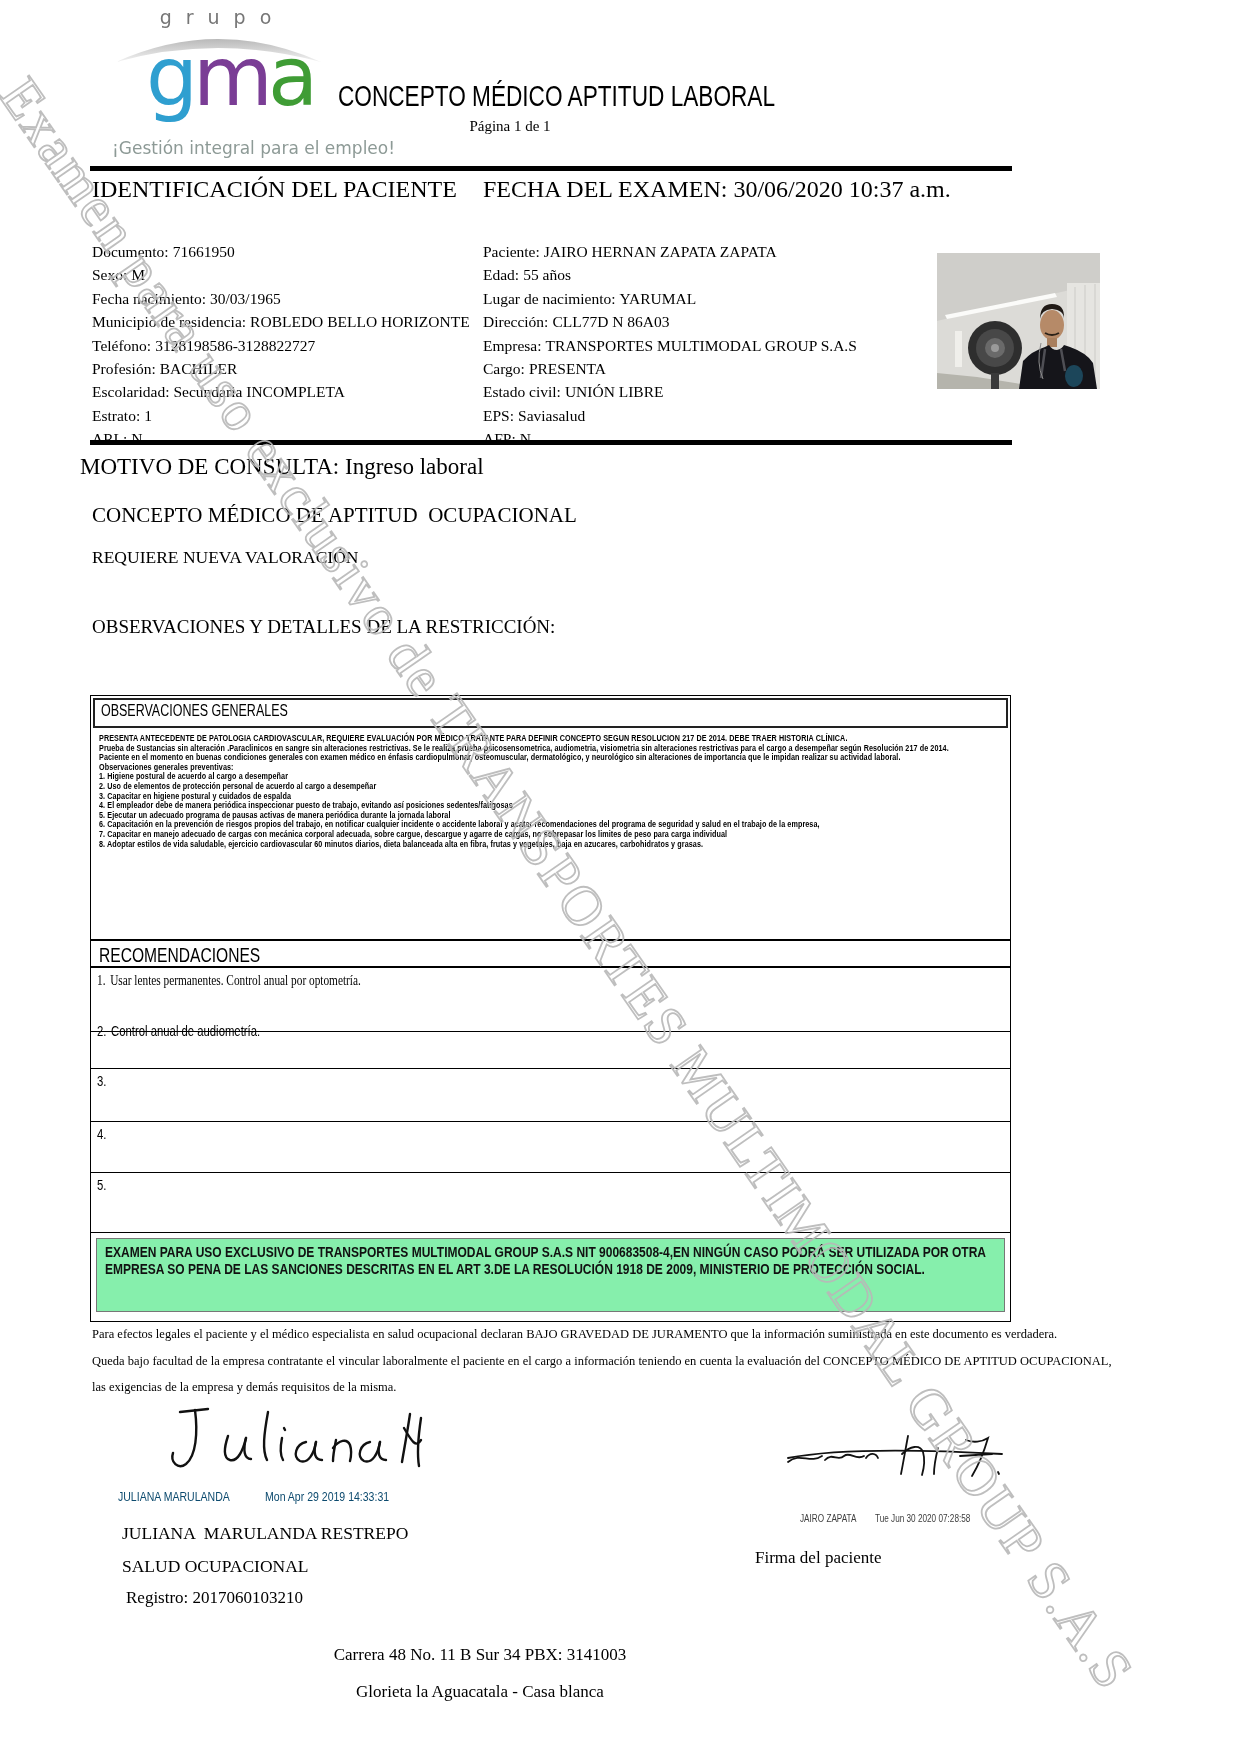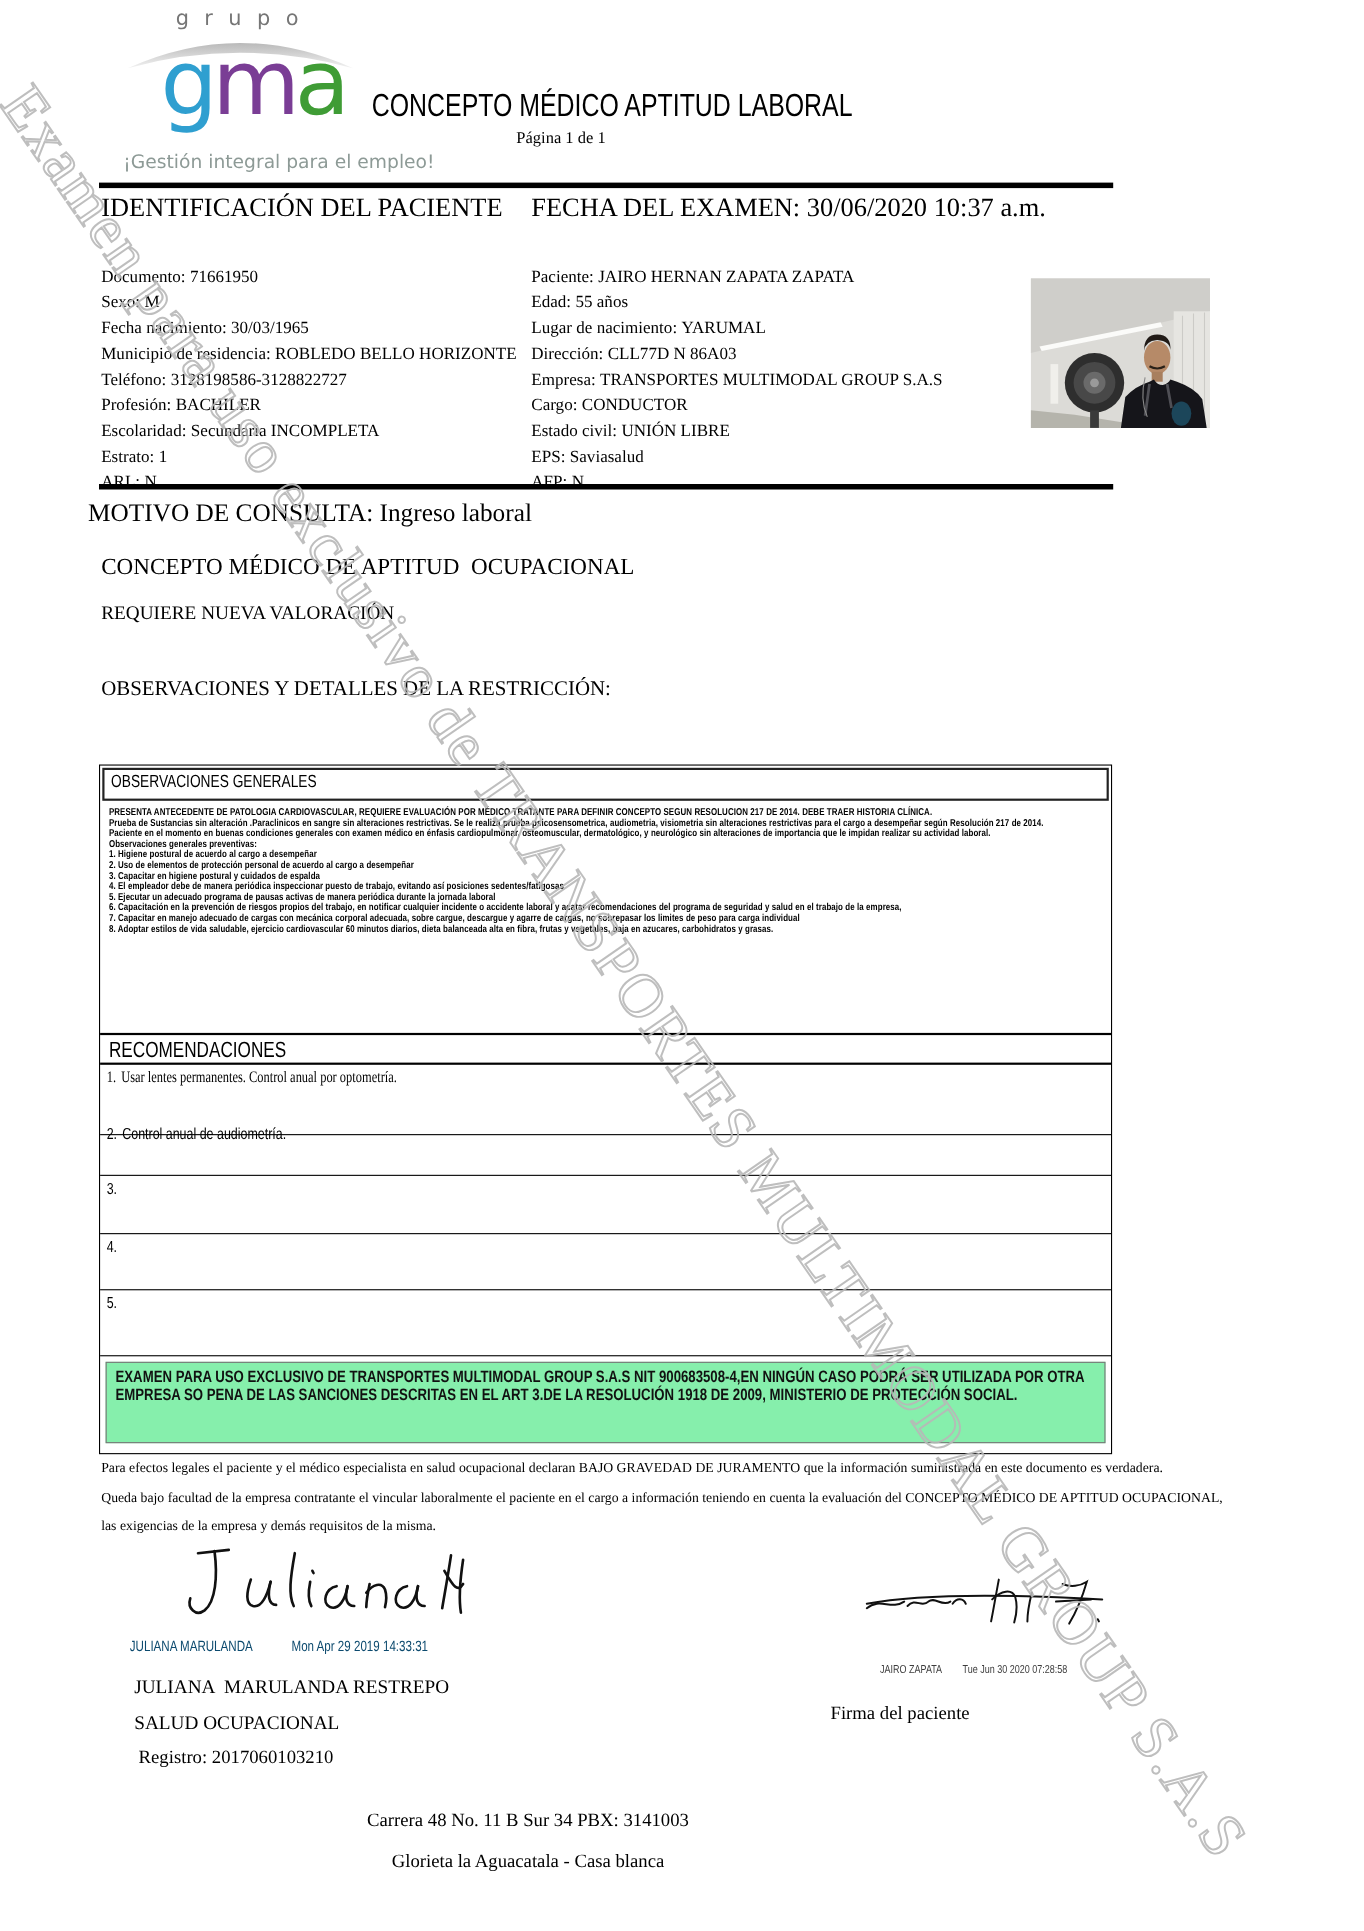--- a/index.html
+++ b/index.html
@@ -121,21 +121,21 @@
     <div class="field-row"><span class="lbl">Estrato:</span><span>1</span></div>
     <div class="field-row"><span class="lbl">ARL:</span><span>N</span></div>
   </div>
 
   <div class="abs col col-right">
     <div class="field-row"><span class="lbl">Paciente:</span><span>JAIRO HERNAN ZAPATA ZAPATA</span></div>
     <div class="field-row"><span class="lbl">Edad:</span><span>55 años</span></div>
     <div class="field-row"><span class="lbl">Lugar de nacimiento:</span><span>YARUMAL</span></div>
     <div class="field-row"><span class="lbl">Dirección:</span><span>CLL77D N 86A03</span></div>
     <div class="field-row"><span class="lbl">Empresa:</span><span>TRANSPORTES MULTIMODAL GROUP S.A.S</span></div>
-    <div class="field-row"><span class="lbl">Cargo:</span><span>CONDUCTOR</span></div>
+    <div class="field-row"><span class="lbl">Cargo:</span><span>PRESENTA</span></div>
     <div class="field-row"><span class="lbl">Estado civil:</span><span>UNIÓN LIBRE</span></div>
     <div class="field-row"><span class="lbl">EPS:</span><span>Saviasalud</span></div>
     <div class="field-row"><span class="lbl">AFP:</span><span>N</span></div>
   </div>
 
   <svg class="abs photo" viewBox="0 0 163 136">
     <rect x="0" y="0" width="163" height="136" fill="#dcdbd7"></rect>
     <polygon points="0,0 163,0 163,30 0,68" fill="#cfceca"></polygon>
     <polygon points="8,62 118,40 120,44 10,66" fill="#fbfbf9"></polygon>
     <rect x="130" y="30" width="33" height="106" fill="#e6e5e1"></rect>

